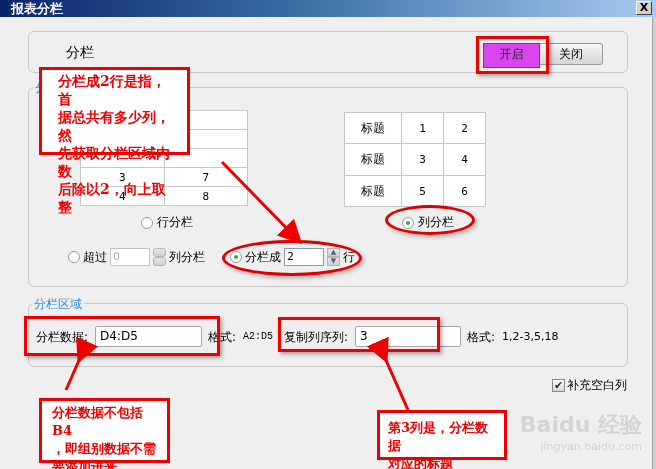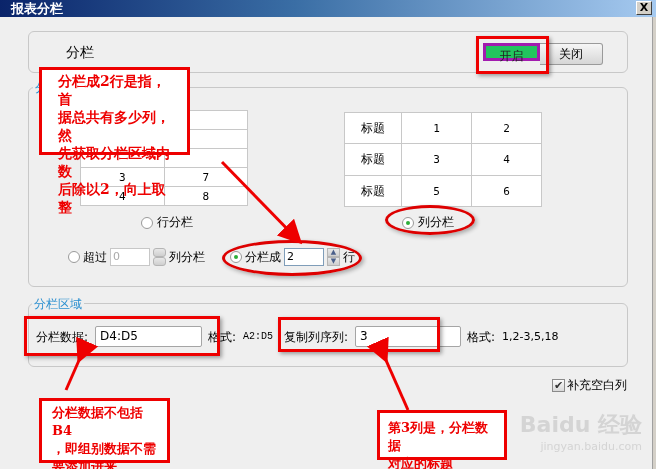--- a/index.html
+++ b/index.html
@@ -16,21 +16,21 @@
     background: #d4d0c8; border: 1px solid; border-color: #fff #404040 #404040 #fff;
     color: #000; font-size: 11px; line-height: 11px; text-align: center; font-weight: bold;
   }
   .window-edge { position: absolute; right: 0; top: 17px; width: 4px; height: 452px; background: #d4d0c8; border-left: 1px solid #a0a0a0; }
 
   .panel { position: absolute; border: 1px solid #c8c8c8; border-radius: 6px; background: #efefef; }
   .legend { position: absolute; background: #efefef; color: #2a8fd0; padding: 0 2px; font-size: 12px; }
 
   .toggle-group { position: absolute; left: 483px; top: 43px; display: flex; }
   .toggle-on {
-    width: 57px; height: 18px; background: #22c55e; border: 3px solid #a21caf;
+    width: 57px; height: 25px; background: #d946ef; border: 1px solid #a21caf;
     color: #222; text-align: center; line-height: 20px; font-size: 12px;
   }
   .toggle-off {
     width: 63px; height: 22px; background: linear-gradient(#f6f6f6,#d6d6d6); border: 1px solid #9a9a9a;
     border-left: none; border-radius: 0 3px 3px 0; text-align: center; line-height: 20px; font-size: 12px;
   }
 
   table.grid { position: absolute; border-collapse: collapse; background: #fff; }
   table.grid td { border: 1px solid #c8c8c8; text-align: center; font-family: "DejaVu Sans Mono", monospace; font-size: 11px; }
 
@@ -97,21 +97,21 @@
         <td>3</td>
         <td>7</td>
       </tr>
   <tr style="height:19px;">
         <td>4</td>
         <td>8</td>
       </tr>
 </tbody>
   </table>
 
-<table class="grid" style="left:344px; top:112px; width:198px;">
+<table class="grid" style="left:344px; top:112px; width:142px;">
   <tbody>
       <tr style="height:31px;">
         <td style="font-family:'DejaVu Sans',sans-serif;font-size:12px;width:57px;">标题</td>
         <td>1</td>
         <td>2</td>
       </tr>
   <tr style="height:32px;">
         <td style="font-family:'DejaVu Sans',sans-serif;font-size:12px;">标题</td>
         <td>3</td>
         <td>4</td>

